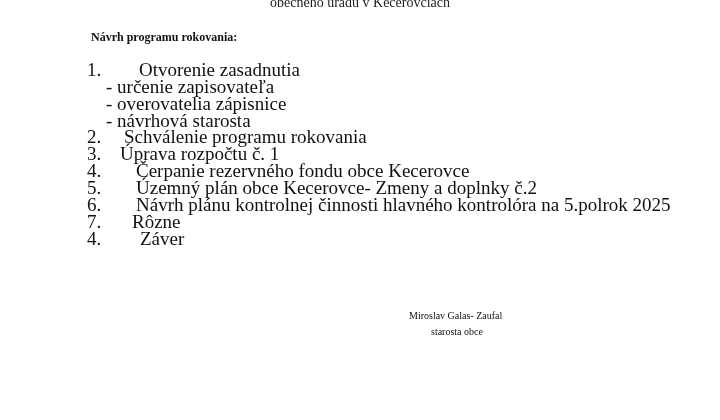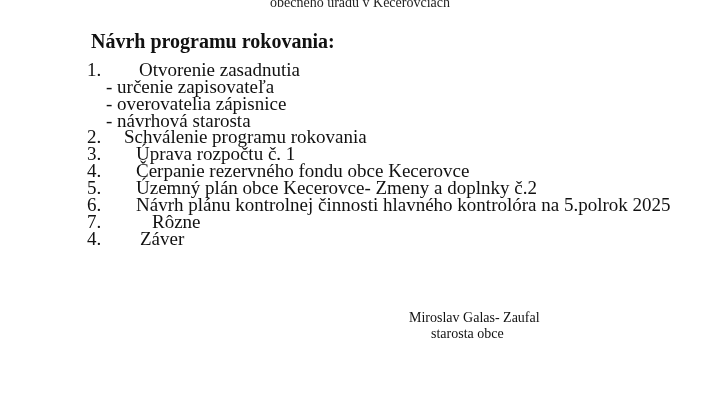--- a/index.html
+++ b/index.html
@@ -1,24 +1,24 @@
 <!DOCTYPE html>
 <html><head>
   <meta charset="utf-8">
   <style>
     html, body { margin:0; padding:0; }
     body { width:720px; height:420px; background:#ffffff; position:relative; overflow:hidden;
       font-family:"Liberation Serif", serif; color:#111; }
     .abs { position:absolute; white-space:nowrap; }
     .header-line { left:0; width:720px; top:-5px; text-align:center; font-size:14px; color:#222; }
-    .title { left:91px; top:30px; font-size:20px; font-weight:bold; }
+    .title { left:91px; top:30px; font-size:12px; font-weight:bold; }
     .item { font-size:19px; line-height:17px; }
     .num { position:absolute; left:87px; }
     .txt { position:absolute;margin-left:32px; }
-    .sig { font-size:14px; }
+    .sig { font-size:10px; }
   </style>
 </head>
 <body>
 
 <div class="abs header-line">obecného úradu v Kecerovciach</div>
 <div class="abs title">Návrh programu rokovania:</div>
 
 <div>
   <div class="abs item" style="top:61px;left:0;">
     <span class="num">1.</span>
@@ -27,37 +27,37 @@
   <div class="abs item" style="top:78px;left:106px;">- určenie zapisovateľa</div>
   <div class="abs item" style="top:95px;left:106px;">- overovatelia zápisnice</div>
   <div class="abs item" style="top:112px;left:106px;">- návrhová starosta</div>
 
   <div class="abs item" style="top:128px;left:0;">
     <span class="num">2.</span>
     <span class="txt" style="left:92px;text-align:right;">Schválenie programu rokovania</span>
   </div>
   <div class="abs item" style="top:145px;left:0;">
     <span class="num">3.</span>
-    <span class="txt" style="left:104px;">Úprava rozpočtu č. 1</span>
+    <span class="txt" style="left:88px;">Úprava rozpočtu č. 1</span>
   </div>
   <div class="abs item" style="top:162px;left:0;">
     <span class="num">4.</span>
     <span class="txt" style="left:104px;">Čerpanie rezervného fondu obce Kecerovce</span>
   </div>
   <div class="abs item" style="top:179px;left:0;">
     <span class="num">5.</span>
     <span class="txt" style="left:104px;">Územný plán obce Kecerovce- Zmeny a doplnky č.2</span>
   </div>
   <div class="abs item" style="top:196px;left:0;">
     <span class="num">6.</span>
     <span class="txt" style="left:104px;">Návrh plánu kontrolnej činnosti hlavného kontrolóra na 5.polrok 2025</span>
   </div>
   <div class="abs item" style="top:213px;left:0;">
     <span class="num">7.</span>
-    <span class="txt" style="left:120px;">Rôzne</span>
+    <span class="txt" style="left:100px;">Rôzne</span>
   </div>
   <div class="abs item" style="top:230px;left:0;">
     <span class="num">4.</span>
     <span class="txt" style="left:108px;">Záver</span>
   </div>
 </div>
 
 <div class="abs sig" style="top:310px;left:409px;">Miroslav Galas- Zaufal</div>
 <div class="abs sig" style="top:326px;left:431px;">starosta obce</div>
 

